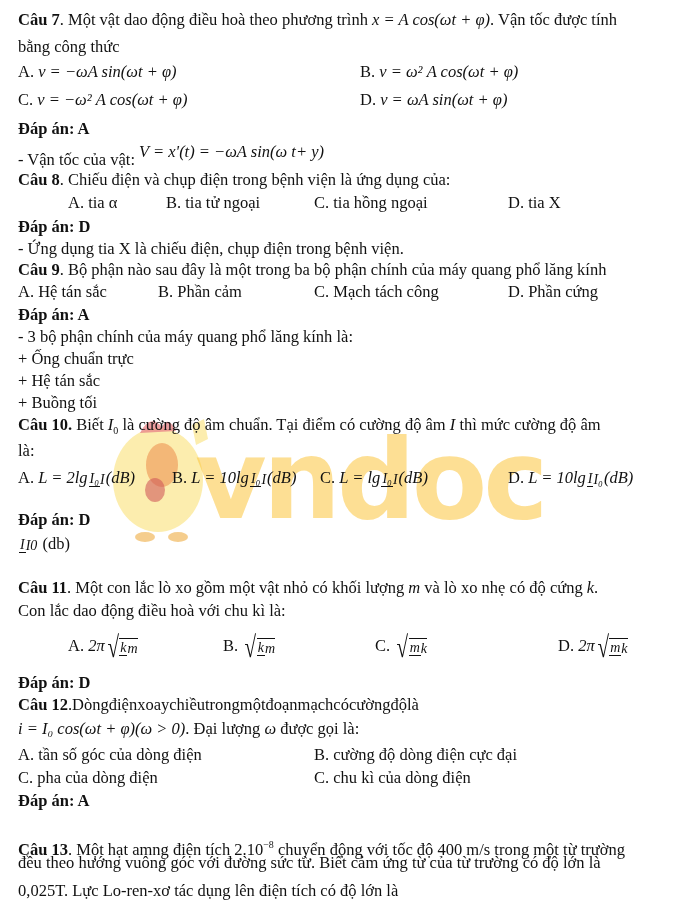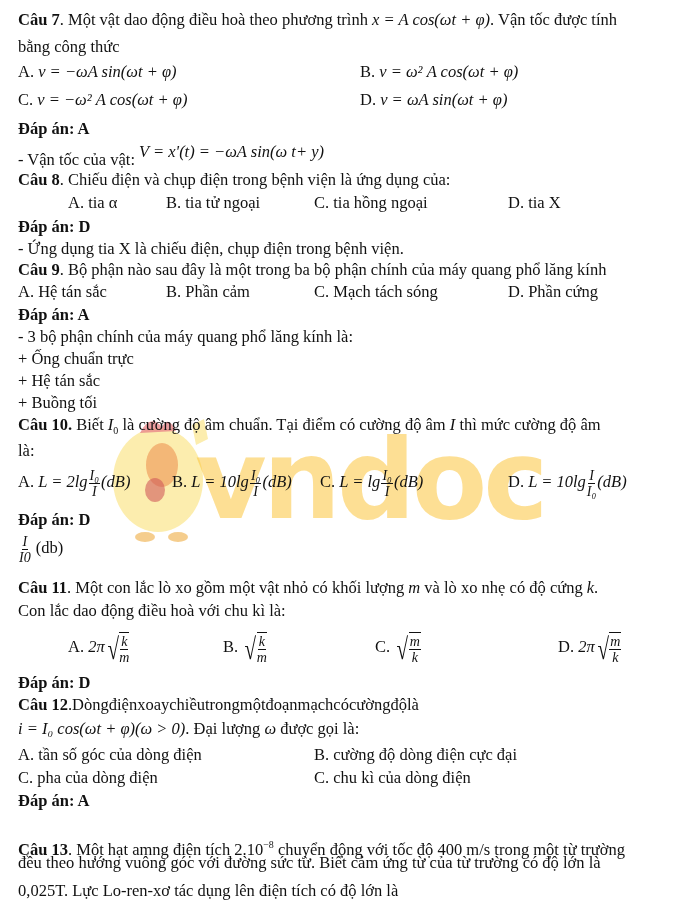--- a/index.html
+++ b/index.html
@@ -5,21 +5,21 @@
   html, body { margin: 0; padding: 0; background: #ffffff; }
   body {
     width: 680px; height: 915px; overflow: hidden; position: relative;
     font-family: "Liberation Serif", "DejaVu Serif", serif;
     color: #111; font-size: 16.5px;
   }
   .page { position: absolute; left: 18px; top: 0; width: 645px; }
   .line { position: absolute; left: 0; white-space: nowrap; line-height: 20px; }
   .b { font-weight: bold; }
   .m { font-style: italic; font-family: "Liberation Serif", serif; }
-  .frac { display: inline-flex; flex-direction: column; align-items: center; vertical-align: middle; font-style: italic; font-size: 14px; line-height: 15px; margin: 0 1px; }
+  .frac { display: inline-flex; flex-direction: row; align-items: center; vertical-align: middle; font-style: italic; font-size: 14px; line-height: 15px; margin: 0 1px; }
   .frac .num { border-bottom: 1px solid #111; padding: 0 1px; }
   .sqrt { display: inline-flex; align-items: center; vertical-align: middle; }
   .sqrt .rad { font-size: 30px; line-height: 30px; font-style: normal; transform: scaleX(0.7); margin-right: -3px; }
   .sqrt .frac { border-top: 1px solid #111; padding-top: 1px; }
   sub, sup { font-size: 10px; }
   .justify { display: flex; justify-content: flex-start; width: 645px; }
 
   
   .wm { position: absolute; pointer-events: none; }
   .wm-letters { left: 195px; top: 430px; font-family: "DejaVu Sans", sans-serif; font-weight: bold; font-size: 110px; letter-spacing: -4px; color: rgba(252, 196, 60, 0.55); line-height: 100px; }
@@ -57,22 +57,22 @@
   <div class="line" style="top:170px"><span class="b">Câu 8</span><span>. Chiếu điện và chụp điện trong bệnh viện là ứng dụng của:</span></div>
   <div class="line" style="top:193px; left:50px">A. tia α</div>
   <div class="line" style="top:193px; left:148px">B. tia tử ngoại</div>
   <div class="line" style="top:193px; left:296px">C. tia hồng ngoại</div>
   <div class="line" style="top:193px; left:490px">D. tia X</div>
   <div class="line b" style="top:217px">Đáp án: D</div>
   <div class="line" style="top:239px">- Ứng dụng tia X là chiếu điện, chụp điện trong bệnh viện.</div>
 
   <div class="line" style="top:260px"><span class="b">Câu 9</span><span>. Bộ phận nào sau đây là một trong ba bộ phận chính của máy quang phổ lăng kính</span></div>
   <div class="line" style="top:282px">A. Hệ tán sắc</div>
-  <div class="line" style="top:282px; left:148px">B. Phần cảm</div>
-  <div class="line" style="top:282px; left:296px">C. Mạch tách sóng</div>
+  <div class="line" style="top:282px; left:140px">B. Phần cảm</div>
+  <div class="line" style="top:282px; left:296px">C. Mạch tách công</div>
   <div class="line" style="top:282px; left:490px">D. Phần cứng</div>
   <div class="line b" style="top:305px">Đáp án: A</div>
   <div class="line" style="top:327px">- 3 bộ phận chính của máy quang phổ lăng kính là:</div>
   <div class="line" style="top:349px">+ Ống chuẩn trực</div>
   <div class="line" style="top:371px">+ Hệ tán sắc</div>
   <div class="line" style="top:393px">+ Buồng tối</div>
 
   <div class="line" style="top:415px">
     <span class="b">Câu 10.</span><span> Biết </span><span class="m">I</span><sub>0</sub><span> là cường độ âm chuẩn. Tại điểm có cường độ âm </span><span class="m">I</span><span> thì mức cường độ âm</span>
   </div>

